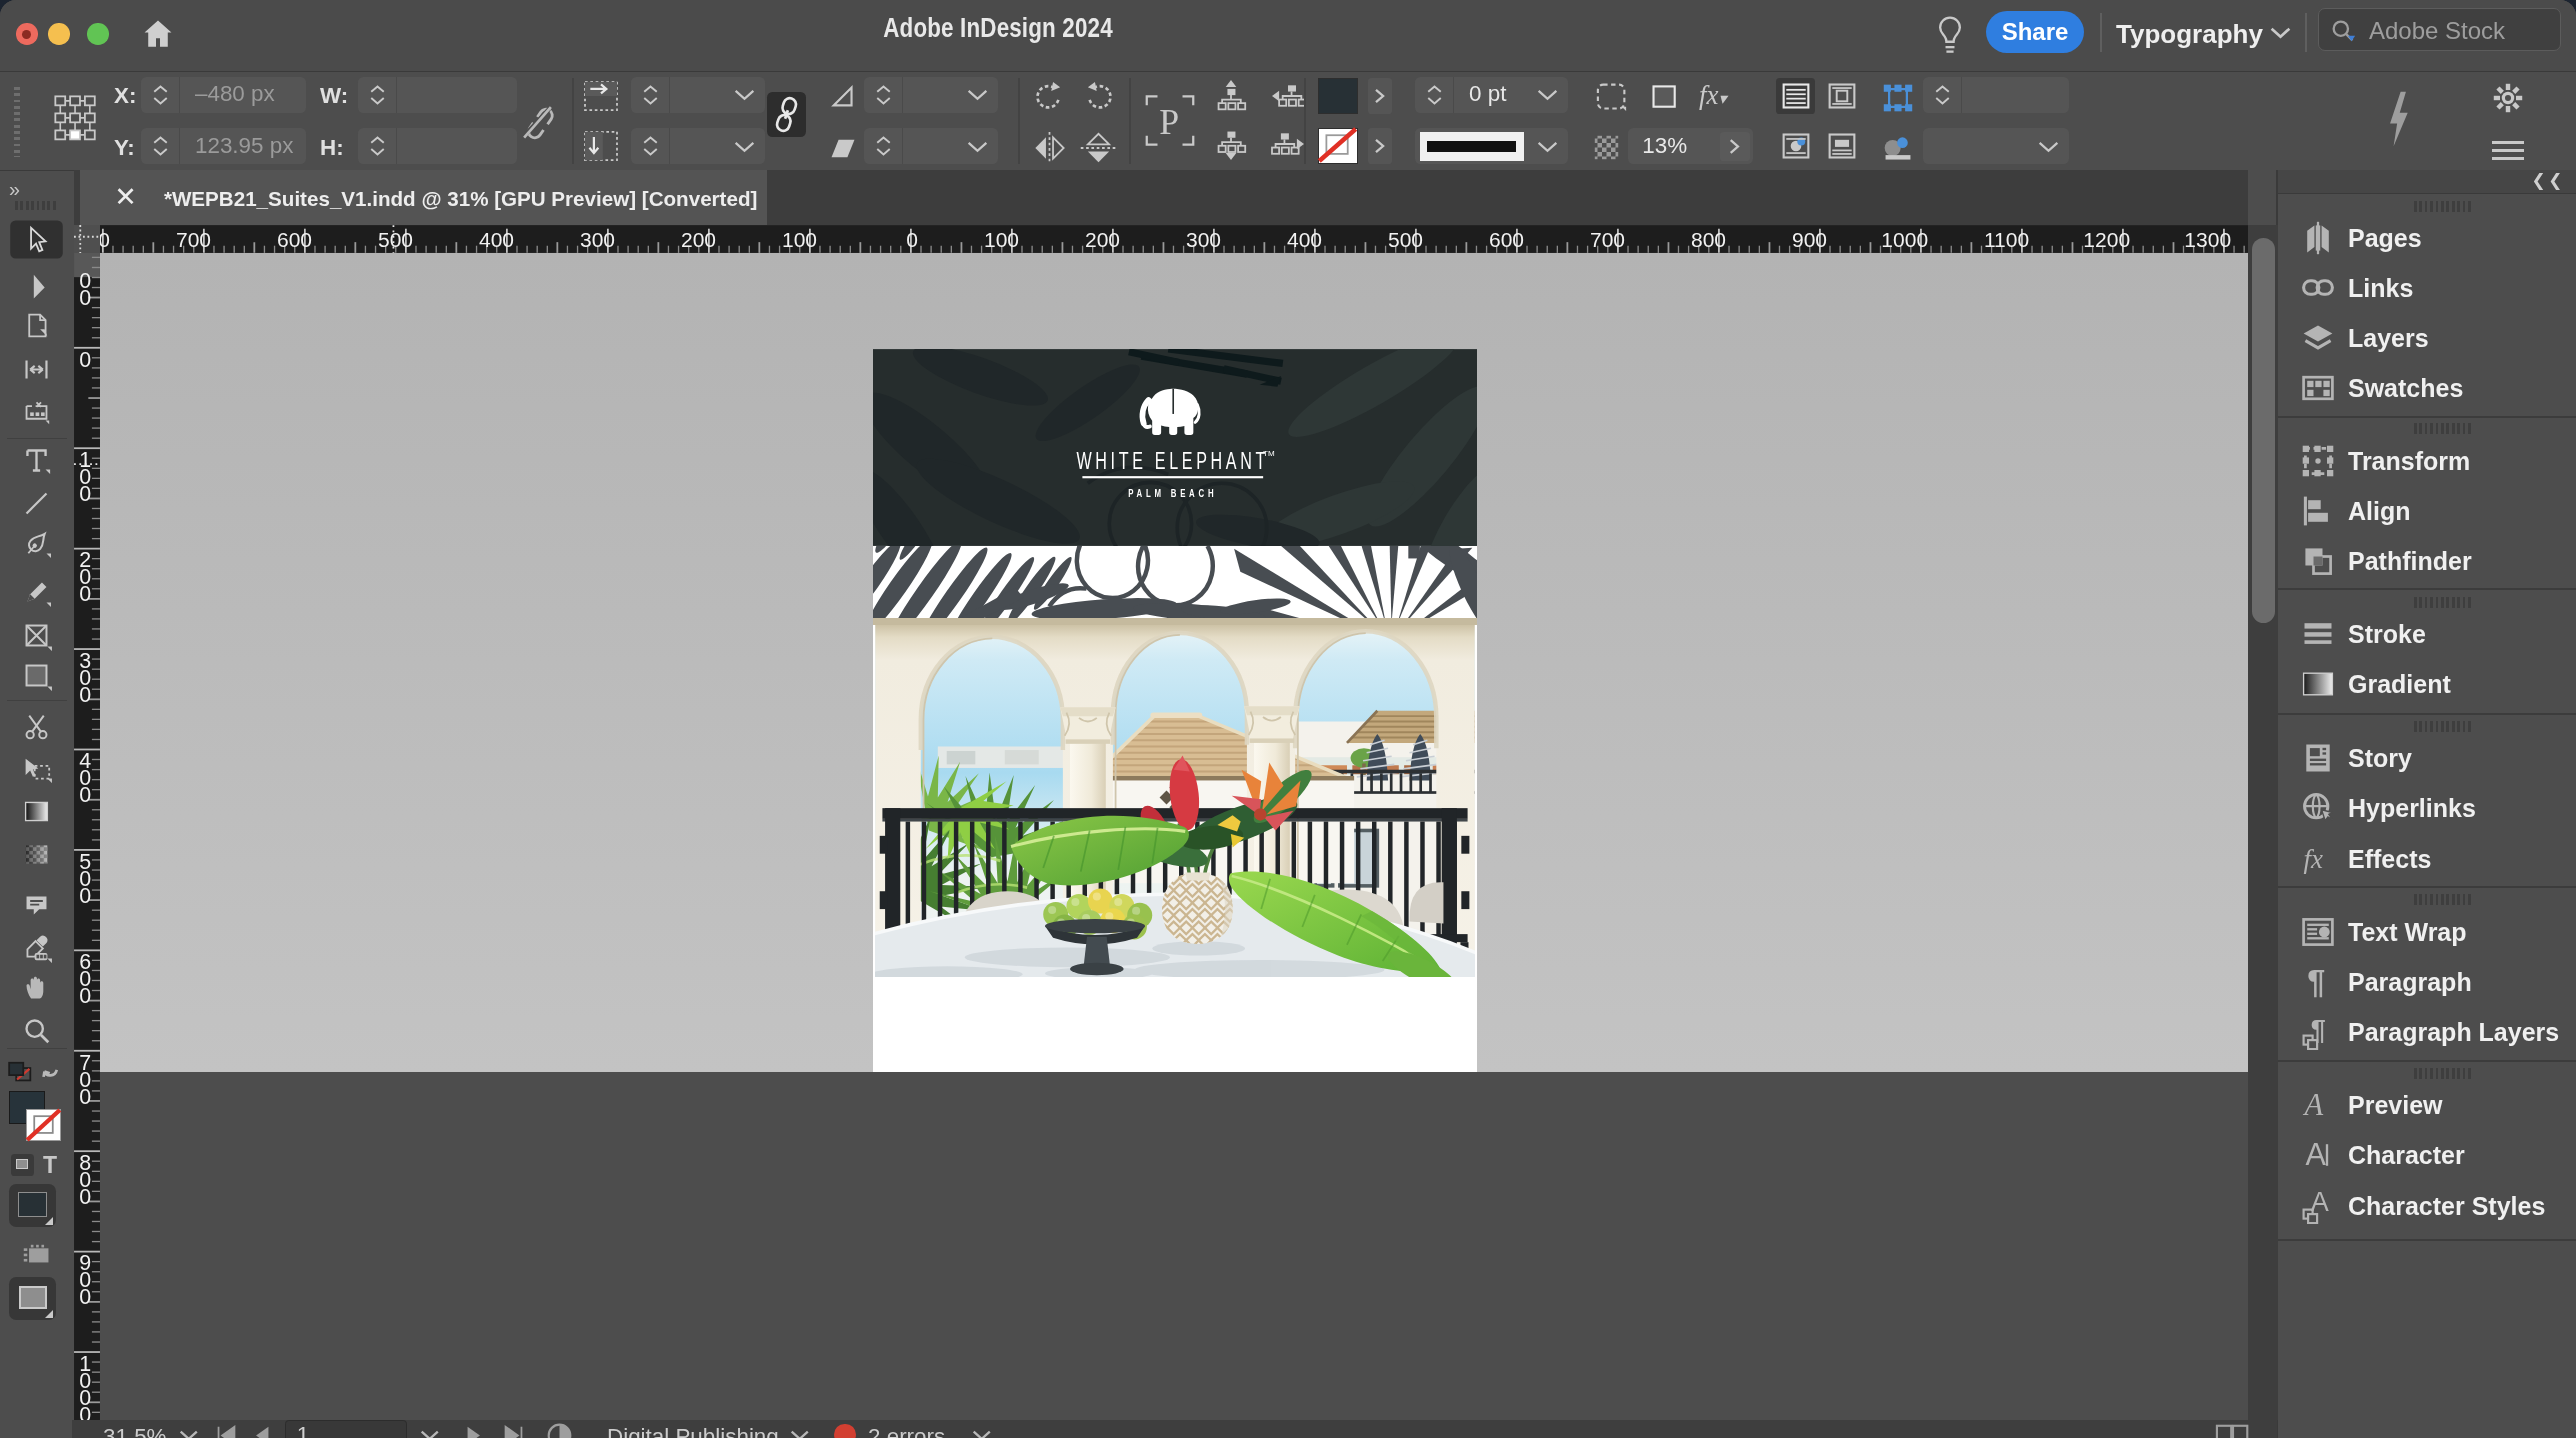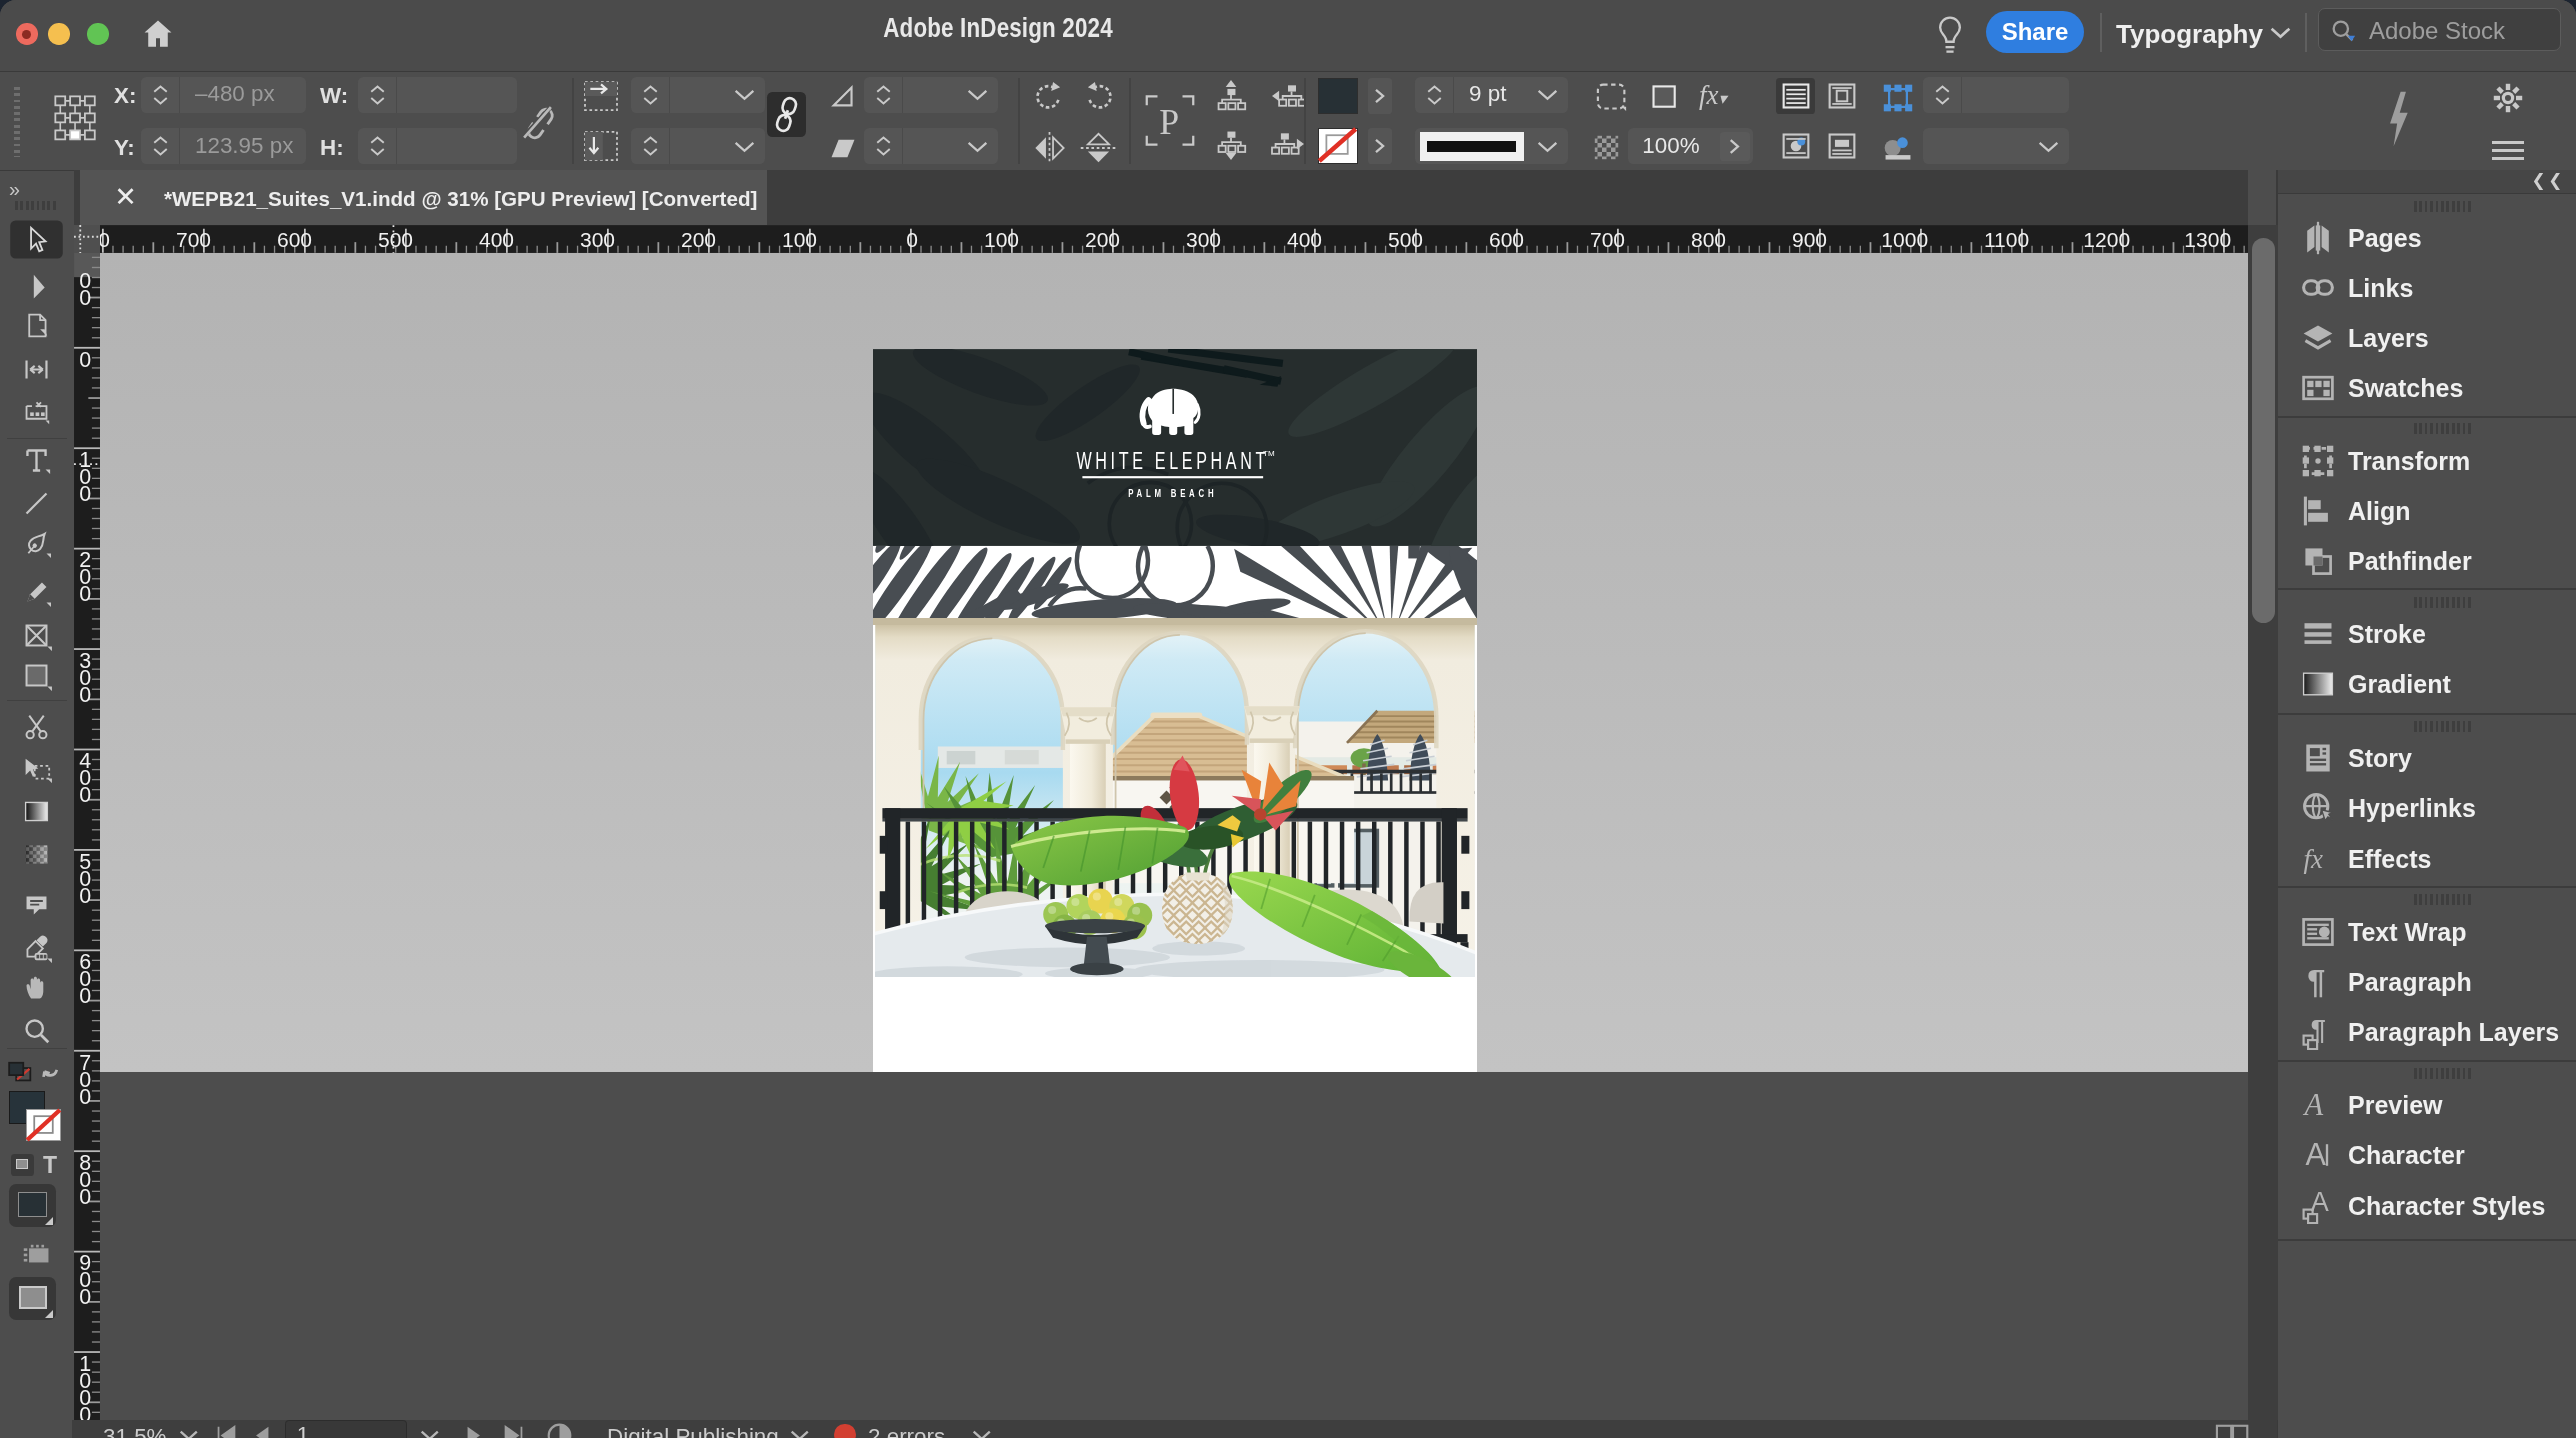--- a/index.html
+++ b/index.html
@@ -283,21 +283,21 @@
         </svg></div>
 <div class="abs" style="left:1368px; top:55px; width:24px; height:36px; background:#555; border-radius:3.6px;"><svg width="24" height="36" viewBox="0 0 27 40">
           <path d="M9 13 l8 7 l-8 7" stroke="#c9c9c9" stroke-width="2.6" fill="none"></path>
         </svg></div>
 <div class="fld" style="left:1415px; top:3.6px; width:153px; height:36px;">
         <div class="spin"></div>
         <svg class="abs" style="left:7.2px; top:5.4px;" width="25" height="25" viewBox="0 0 28 28">
           <path d="M7 11 l7-6 l7 6" fill="none" stroke="#c9c9c9" stroke-width="2.2"></path>
           <path d="M7 18 l7 6 l7-6" fill="none" stroke="#c9c9c9" stroke-width="2.2"></path>
         </svg>
-        <div class="abs" style="left:54px; top:4.5px; color:#e8e8e8; font-size:22.4px;">9 pt</div>
+        <div class="abs" style="left:54px; top:4.5px; color:#e8e8e8; font-size:22.4px;">0 pt</div>
         <svg class="abs" style="right:9px; top:12.5px;" width="23" height="13.4" viewBox="0 0 26 15">
           <path d="M3 2 l10 9 l10-9" fill="none" stroke="#c9c9c9" stroke-width="2.6"></path>
         </svg>
       </div>
 <div class="fld" style="left:1415px; top:55px; width:153px; height:36px;">
         <svg class="abs" style="right:9px; top:12.5px;" width="23" height="13.4" viewBox="0 0 26 15">
           <path d="M3 2 l10 9 l10-9" fill="none" stroke="#c9c9c9" stroke-width="2.6"></path>
         </svg>
       </div>
 <div class="abs" style="left:1420px; top:59px; width:104px; height:29px; background:#f0f0f0;">
@@ -315,21 +315,21 @@
         <defs>
           <pattern id="chk2" width="10" height="10" patternUnits="userSpaceOnUse">
             <rect width="10" height="10" fill="#9a9a9a"></rect>
             <rect width="5" height="5" fill="#4d4d4d"></rect>
             <rect x="5" y="5" width="5" height="5" fill="#4d4d4d"></rect>
           </pattern>
         </defs>
         <rect x="2" y="2" width="26" height="26" fill="url(#chk2)"></rect>
       </svg>
 <div class="fld" style="left:1628px; top:55px; width:125px; height:36px;">
-        <div class="abs" style="left:14.3px; top:4.5px; color:#e8e8e8; font-size:22.4px;">100%</div>
+        <div class="abs" style="left:14.3px; top:4.5px; color:#e8e8e8; font-size:22.4px;">13%</div>
       </div>
 <div class="abs" style="left:1720px; top:59px; width:29.5px; height:29px; background:#5a5a5a; border-radius:3.6px;"><svg width="29.5" height="29" viewBox="0 0 33 32">
           <path d="M12 9 l8 7 l-8 7" stroke="#c9c9c9" stroke-width="2.6" fill="none"></path>
         </svg></div>
 <div class="abs" style="left:1776px; top:5.4px; width:39px; height:36px; background:#3a3a3a; border-radius:3.6px;"></div>
 <svg class="abs" style="left:1780px; top:8px;" width="32" height="30" viewBox="0 0 36 34">
         <rect x="4" y="4" width="28" height="26" fill="none" stroke="#e8e8e8" stroke-width="2.4"></rect>
         <line x1="7" y1="10" x2="29" y2="10" stroke="#e8e8e8" stroke-width="2"></line>
         <line x1="7" y1="15" x2="29" y2="15" stroke="#e8e8e8" stroke-width="2"></line>
         <line x1="7" y1="20" x2="29" y2="20" stroke="#e8e8e8" stroke-width="2"></line>

